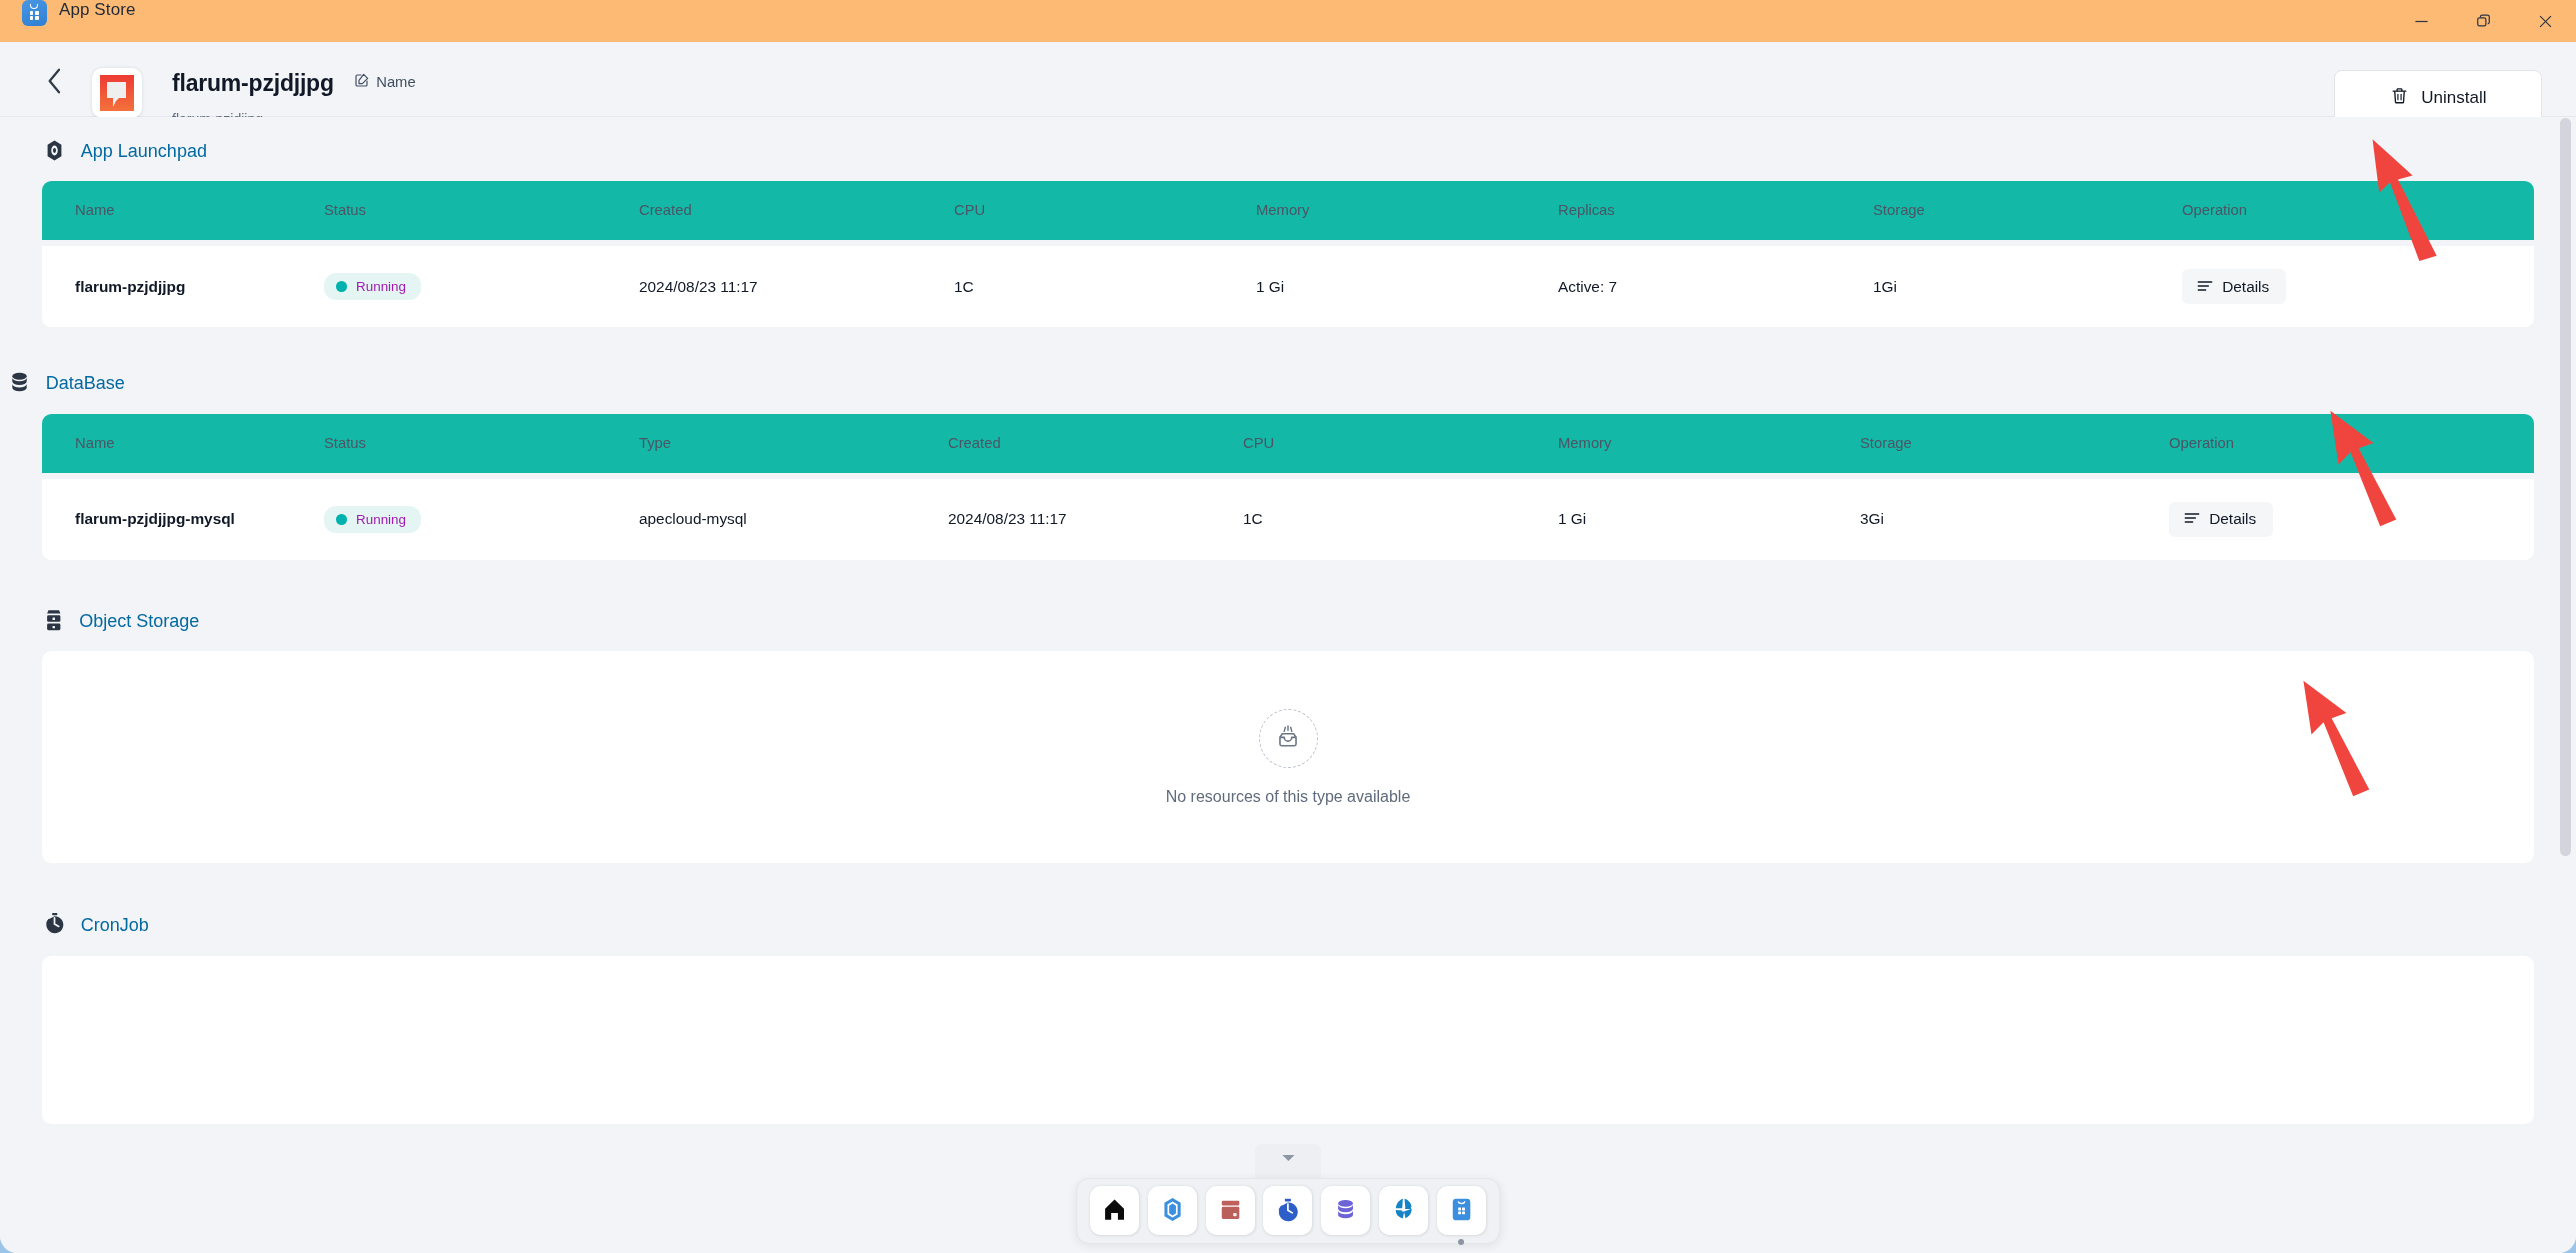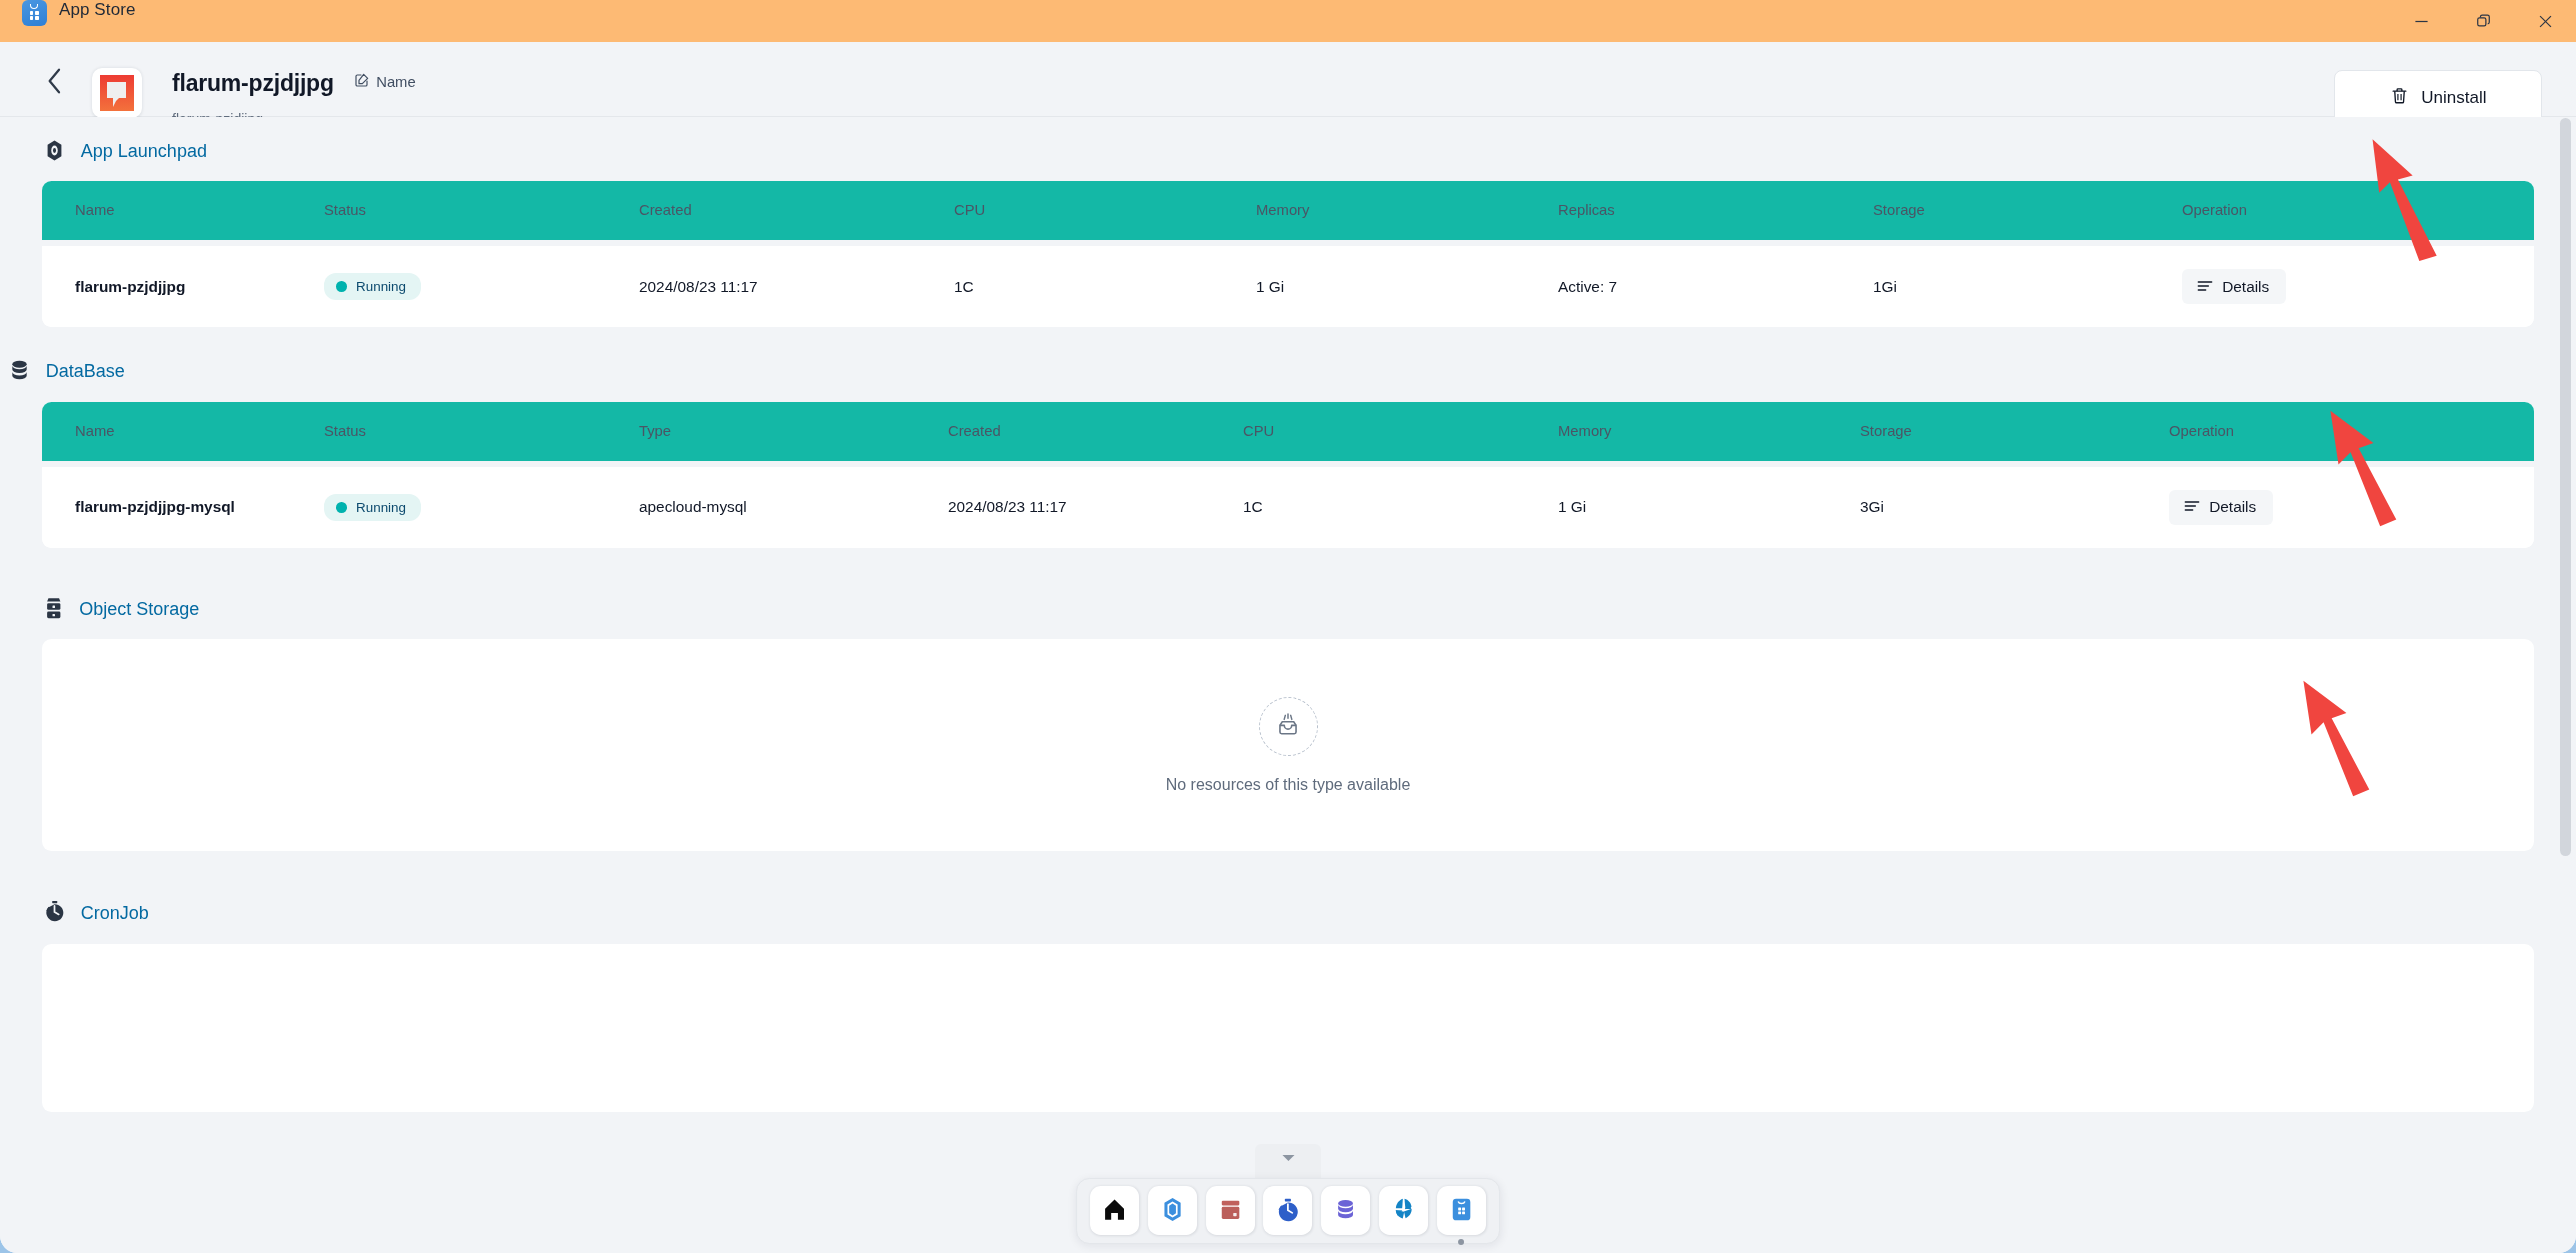--- a/index.html
+++ b/index.html
@@ -140,21 +140,21 @@
   table.rt td {
     font-size: 15.4px; color: #111827;
     padding: 23px 0 23px 0;
     background: #FFFFFF;
   }
   table.rt tr.hdr th:first-child, table.rt tr.row td:first-child { padding-left: 33px; }
   table.rt tbody tr.row { border-top: 6px solid #F2F4F7; }
   td.name-cell { font-weight: bold; }
   .badge {
     display: inline-flex; align-items: center; gap: 9.4px;
-    background: #E4F5F4; color: #0c4a6e;
+    background: #E4F5F4; color: #a21caf;
     border-radius: 12px; padding: 6px 14.8px 6px 12px;
     font-size: 13.4px;
   }
   .badge .dot { width: 10.7px; height: 10.7px; border-radius: 50%; background: #00B2AE; }
   .details-btn {
     display: inline-flex; align-items: center; gap: 9.4px;
     background: #F4F6F8; border-radius: 6px;
     padding: 8.7px 17px 8.7px 14.8px;
     font-size: 15.4px; color: #111827;
   }
@@ -362,21 +362,21 @@
                   </svg>
                 </span>
                 <span>Details</span>
               </span>
             </td>
           </tr>
         </tbody>
       </table>
     </div>
 
-    <div class="section-head" style="margin-top:32px;padding-left:8px;">
+    <div class="section-head" style="margin-top:44px;padding-left:8px;">
       <span>
         <svg width="23" height="23" viewBox="0 0 24 24">
           <ellipse cx="12" cy="5.5" rx="7.5" ry="3.6" fill="#2B3544"></ellipse>
           <path d="M4.5 11 A7.5 3.6 0 0 0 19.5 11 V7 A7.5 3.6 0 0 1 4.5 7 Z" fill="#2B3544"></path>
           <path d="M4.5 17.5 A7.5 3.6 0 0 0 19.5 17.5 V13.5 A7.5 3.6 0 0 1 4.5 13.5 Z" fill="#2B3544"></path>
         </svg>
       </span>
       <span class="label">DataBase</span>
     </div>
 

